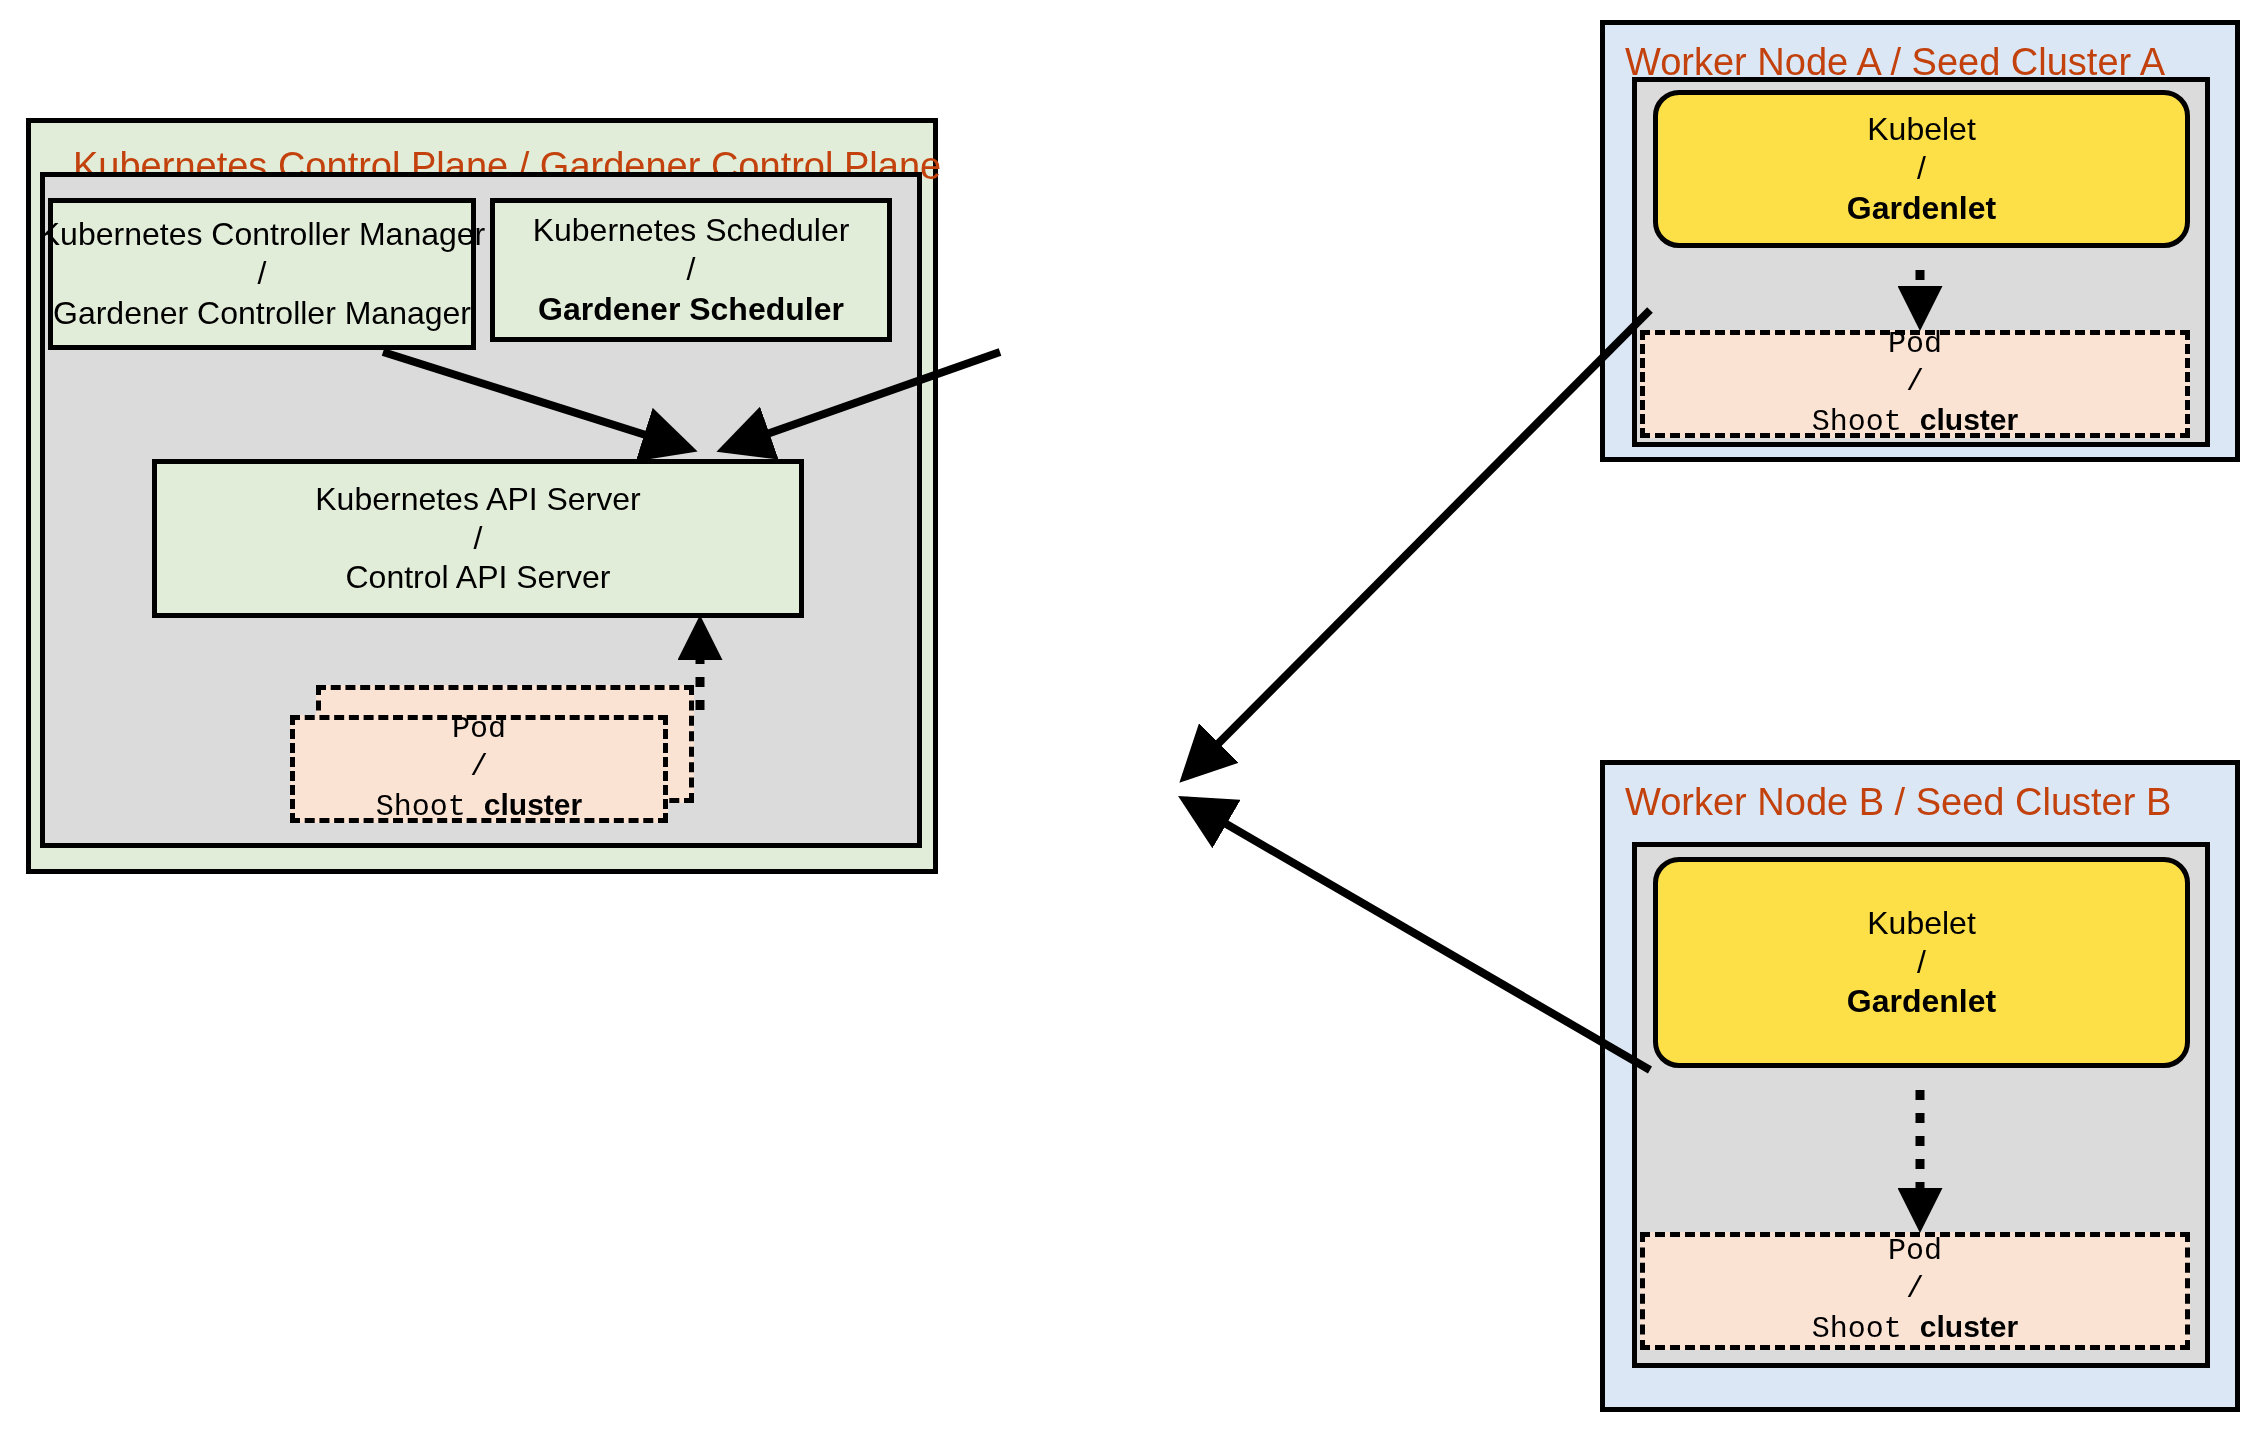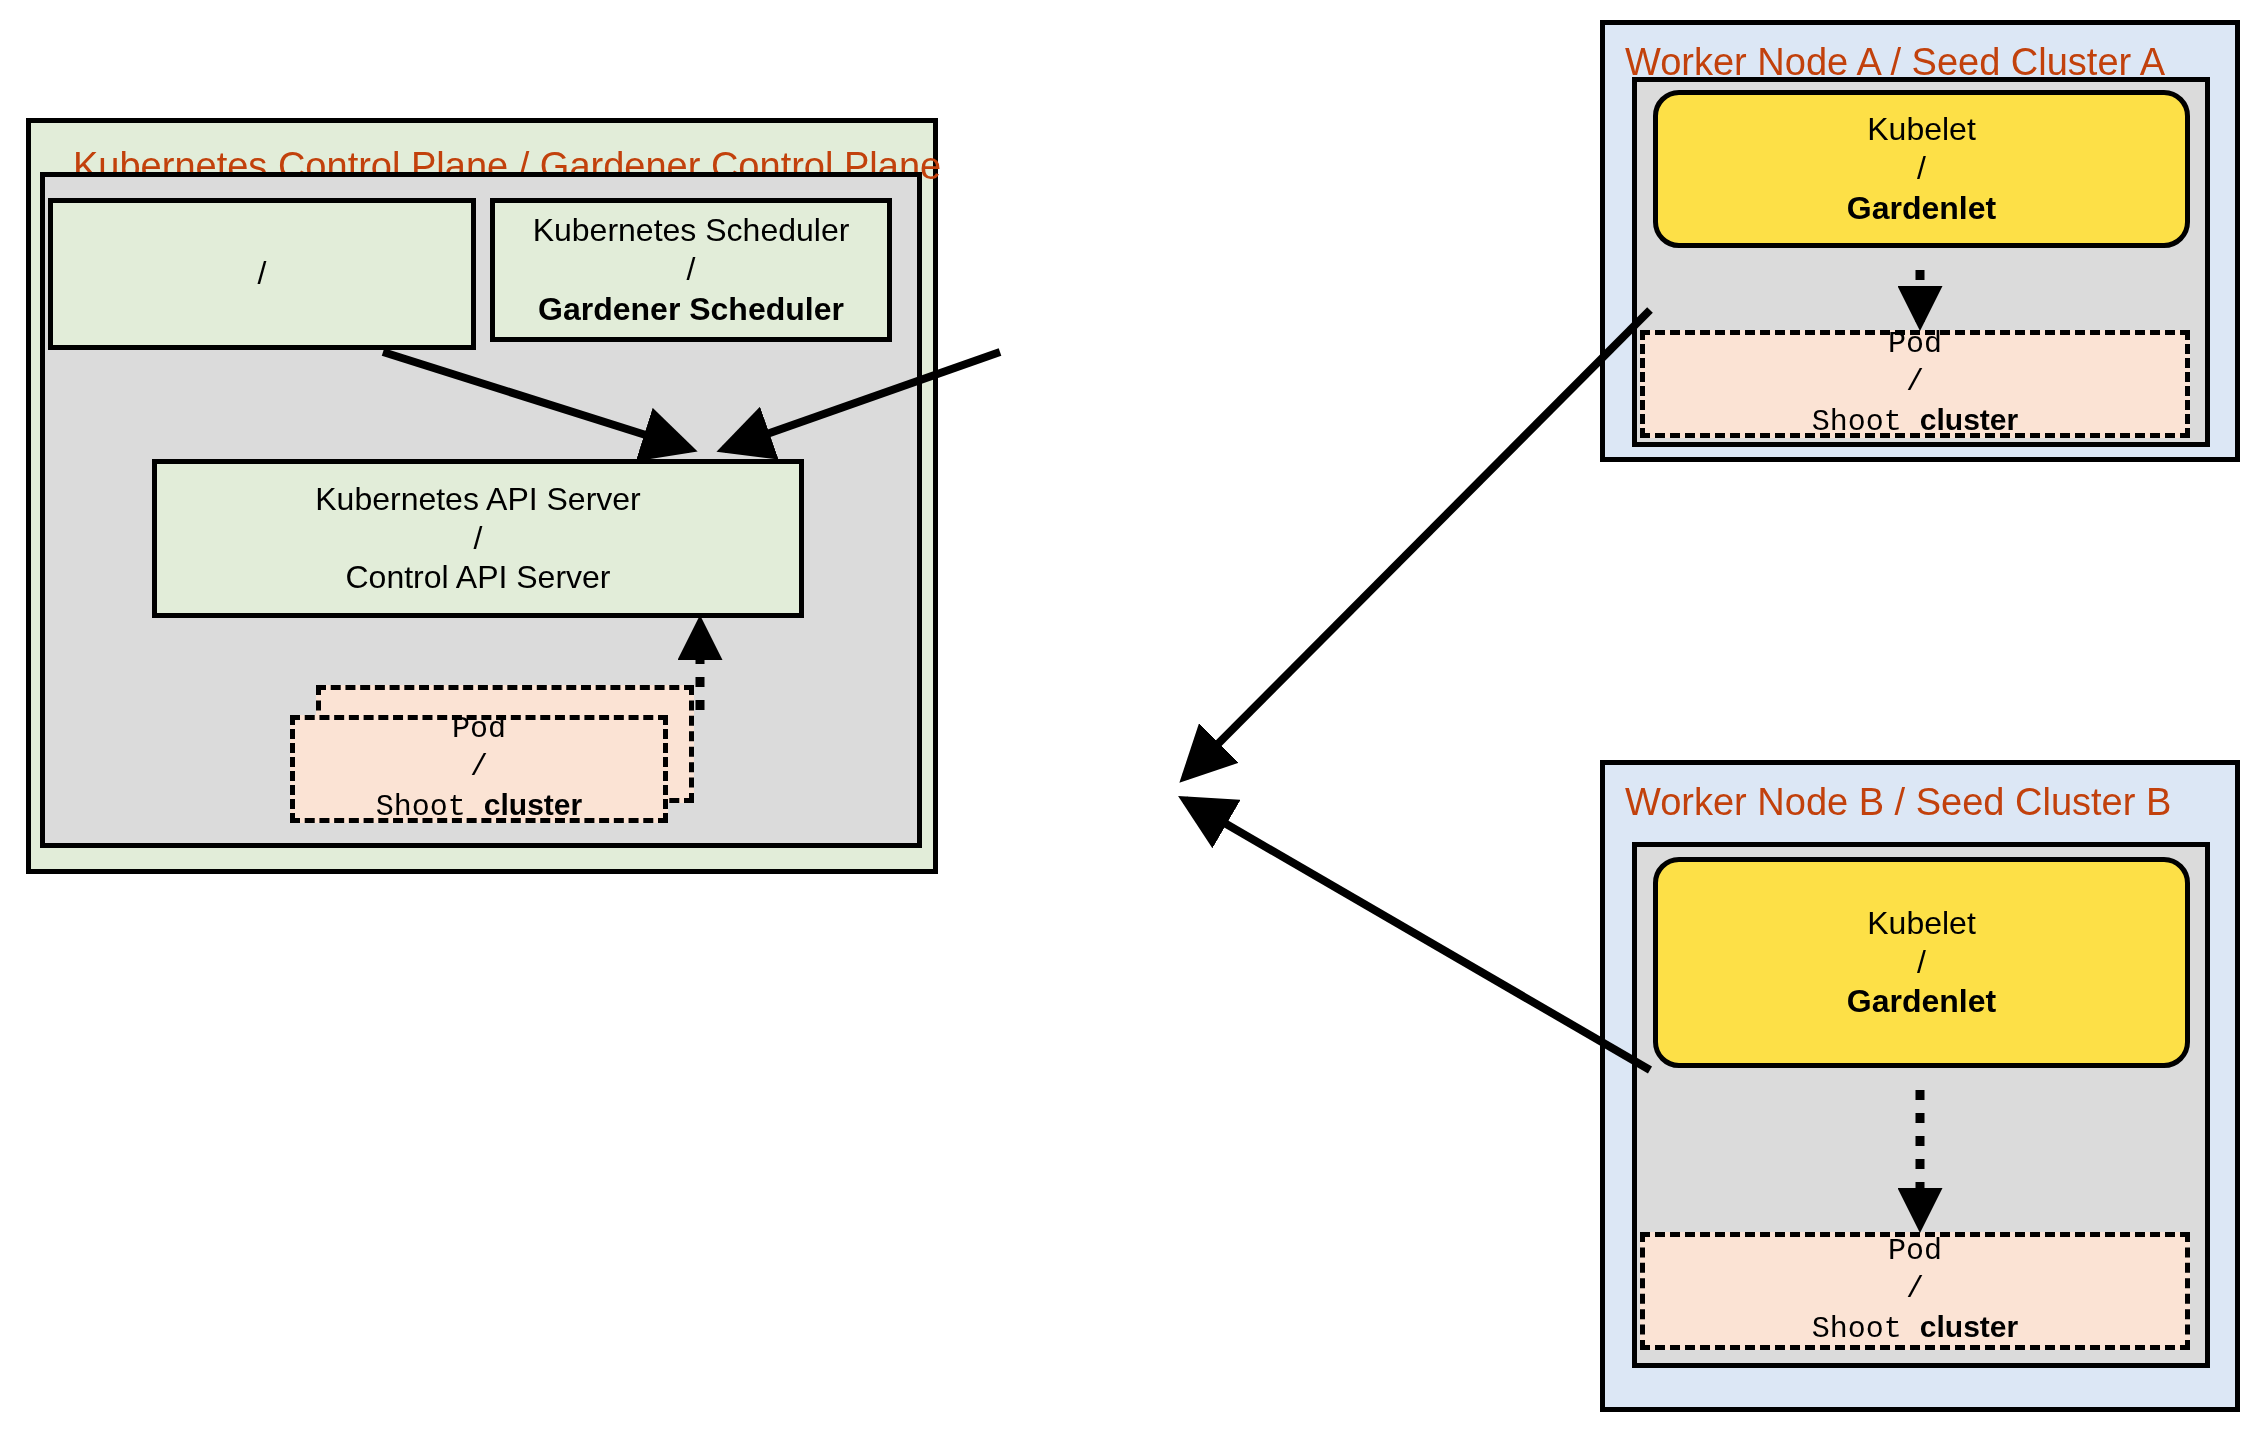--- a/index.html
+++ b/index.html
@@ -107,21 +107,23 @@
 
 <div id="canvas">
 
   <div class="box panel-green solid-border" style="left:26px; top:118px; width:912px; height:756px;">
     <div class="panel-title panel-title-left">Kubernetes Control Plane / Gardener Control Plane</div>
   </div>
 
   <div class="grey-area" style="left:40px; top:172px; width:882px; height:676px;"></div>
 
   <div class="box comp-green solid-border" style="left:48px; top:198px; width:428px; height:152px;">
-    <div class="comp-label slash">/</div>
+    <div class="comp-label">Kubernetes Controller Manager</div>
+    <div class="comp-label slash">/</div>
+    <div class="comp-label">Gardener Controller Manager</div>
   </div>
 
   <div class="box comp-green solid-border" style="left:490px; top:198px; width:402px; height:144px;">
     <div class="comp-label">Kubernetes Scheduler</div>
     <div class="comp-label slash">/</div>
     <div class="comp-label bold">Gardener Scheduler</div>
   </div>
 
   <div class="box comp-green solid-border" style="left:152px; top:459px; width:652px; height:159px;">
     <div class="comp-label">Kubernetes API Server</div>

